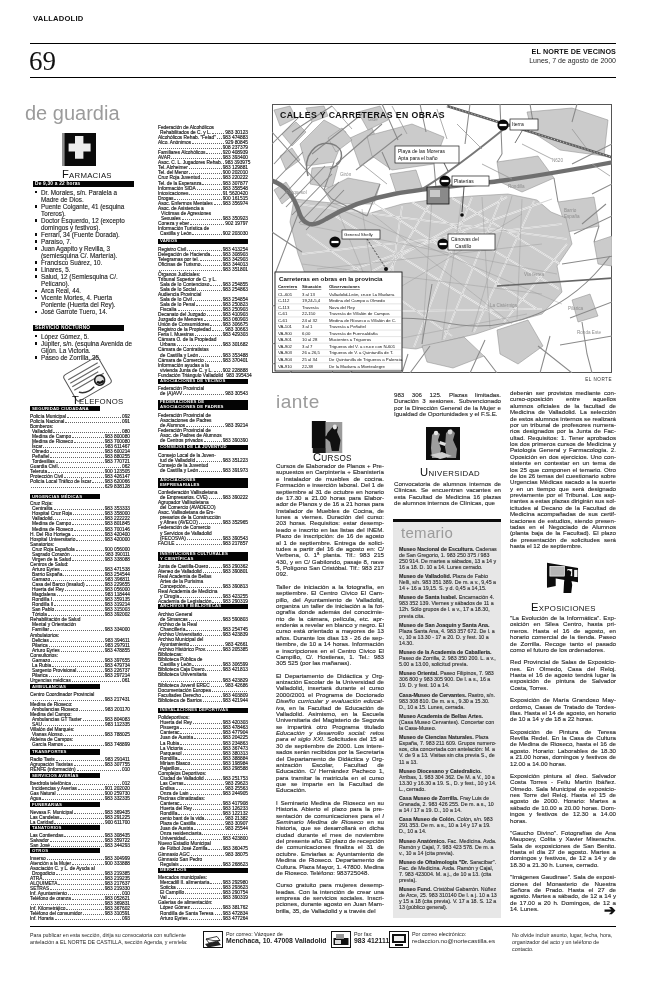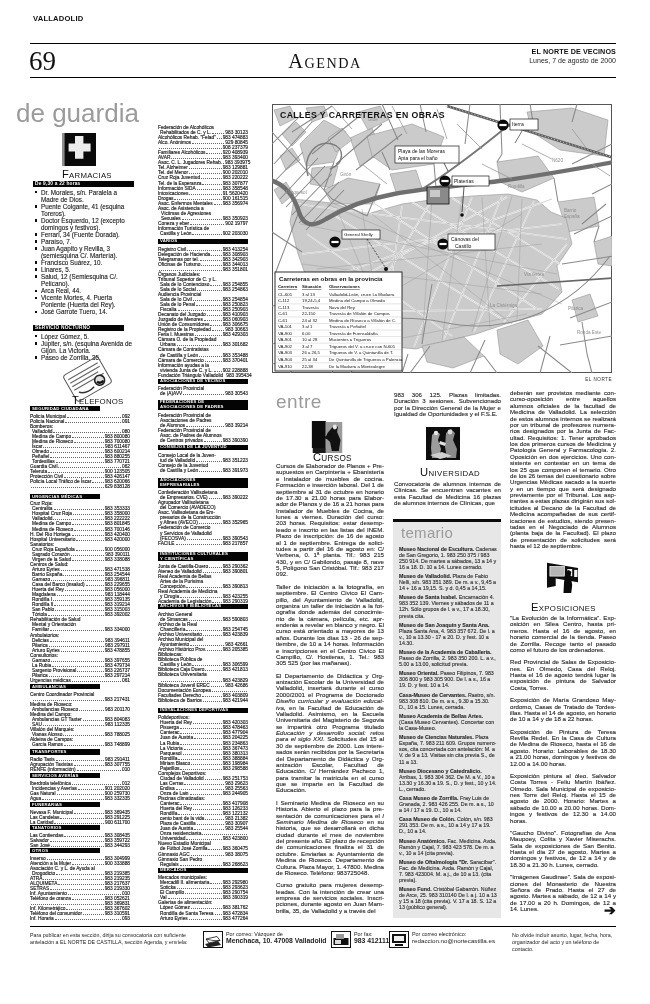--- a/index.html
+++ b/index.html
@@ -26,25 +26,24 @@
 
 .bt{font-size:6.15px;line-height:6.37px;text-align:justify;color:#111;-webkit-text-stroke:0.12px #444}
 .bt p{margin-bottom:6px}
 .gt{color:#9b9b9b;letter-spacing:0.5px}
 </style></head><body>
 <div id="pg">
 
 <div class="abs" style="left:33px;top:14px;font-size:7.6px;letter-spacing:0.2px;color:#111;font-weight:bold">VALLADOLID</div>
 <div class="hr" style="left:30px;top:43px;width:586px;height:1.4px"></div>
 <div class="abs" style="left:29px;top:48px;font-family:'Liberation Serif',serif;font-size:27px;line-height:27px;color:#111">69</div>
-<div class="abs" style="left:0;top:51px;width:650px;text-align:center;font-family:'Liberation Serif',serif;color:#111"><span style="font-size:20.5px;line-height:20.5px;letter-spacing:1.5px"><span style="font-size:20.5px">A</span><span style="font-size:14.2px">GENDA</span></span></div>
 <div class="abs" style="right:34px;top:47px;width:200px;text-align:right;font-size:7.2px;font-weight:bold;color:#111;letter-spacing:0.1px">EL NORTE DE VECINOS</div>
 <div class="abs" style="right:34px;top:57px;width:200px;text-align:right;font-size:7px;color:#222">Lunes, 7 de agosto de 2000</div>
 <div class="hr" style="left:30px;top:76.5px;width:586px;height:1.4px"></div>
-<div class="abs gt" style="left:16px;top:101px;font-size:26px;line-height:24px;letter-spacing:0px">de guardia</div>
+<div class="abs gt" style="left:25px;top:101px;font-size:20px;line-height:24px;letter-spacing:0px">de guardia</div>
 <svg class="abs" style="left:62px;top:133px" width="34" height="33" viewBox="0 0 34 33">
 <rect x="0" y="0" width="34" height="33" fill="#0a0a0a"></rect>
 <rect x="0" y="0" width="2.6" height="33" fill="#8f8f8f"></rect>
 <path d="M13 3 h8.4 v7.4 h7.2 v8 h-7.2 v7.4 h-8.4 v-7.4 h-6.4 v-8 h6.4 z" fill="#ececec"></path>
 </svg>
 <div class="abs sch" style="left:62px;top:168px"><em>F</em>ARMACIAS</div>
 <div class="abs bar2" style="left:33px;top:180.5px;width:101px;font-size:4.8px;line-height:6px">De 9,30 a 22 horas</div>
 <div class="abs bl" style="left:33px;top:188.5px;width:103px">
 <div class="b">Dr. Morales, s/n. Paralela a Madre de Dios.</div>
 <div class="b">Puente Colgante, 41 (esquina Toreros).</div>
@@ -1311,21 +1310,21 @@
 <text x="179" y="137" font-size="5" fill="#111">Cánovas del</text>
 <text x="183" y="144" font-size="5" fill="#111">Castillo</text>
 <g>
         <rect x="238" y="15" width="28" height="11" fill="#fff" stroke="#1a1a1a" stroke-width="0.7"></rect>
         <text x="240" y="22.3" font-size="5.0" fill="#111">Iterra</text>
       </g>
 
 <text x="8" y="14" font-size="8.7" font-weight="bold" fill="#111" font-family="Liberation Sans,sans-serif" letter-spacing="0.4">CALLES Y CARRETERAS EN OBRAS</text>
 </svg>
 <div class="abs" style="left:512px;top:377px;width:100px;text-align:right;font-size:4.6px;color:#333;letter-spacing:0.5px">EL NORTE</div>
-<div class="abs gt" style="left:276px;top:392px;font-size:19px;line-height:20px">entre</div>
+<div class="abs gt" style="left:276px;top:392px;font-size:19px;line-height:20px">iante</div>
 <svg class="abs" style="left:311px;top:420px" width="33" height="34" viewBox="0 0 38 34" preserveAspectRatio="none">
 <rect x="1" y="1" width="16" height="27" fill="#0d0d0d"></rect>
 <rect x="17" y="2" width="19" height="31" fill="#9b9b9b"></rect>
 <rect x="2" y="28" width="15" height="5" fill="#1a1a1a"></rect>
 <path d="M24 8 l4 -3 3 2 -1 5 4 8 -2 11 -8 0 -2 -9 -5 -4 2 -5 z" fill="#111"></path>
 <circle cx="27.5" cy="7" r="2.4" fill="#e7e7e7"></circle>
 <path d="M22 14 l-7 3 2 2 6 -2 z" fill="#111"></path>
 </svg>
 <div class="abs sch" style="left:313px;top:451px;font-size:8.2px"><em>C</em>URSOS</div>
 <div class="abs bt" style="left:276px;top:463px;width:108px">

